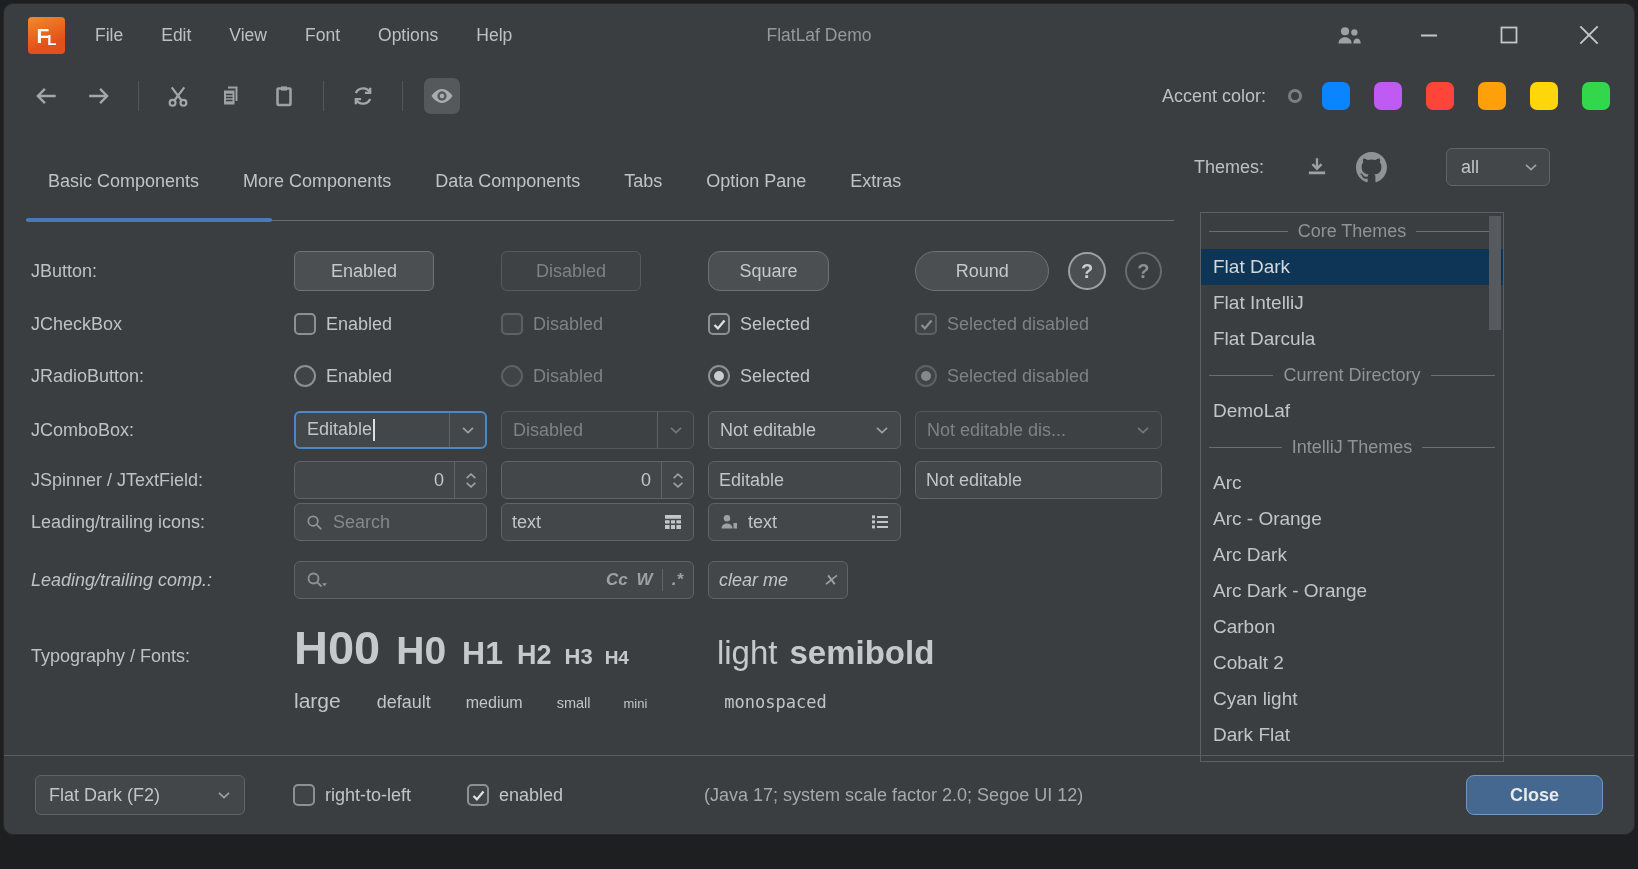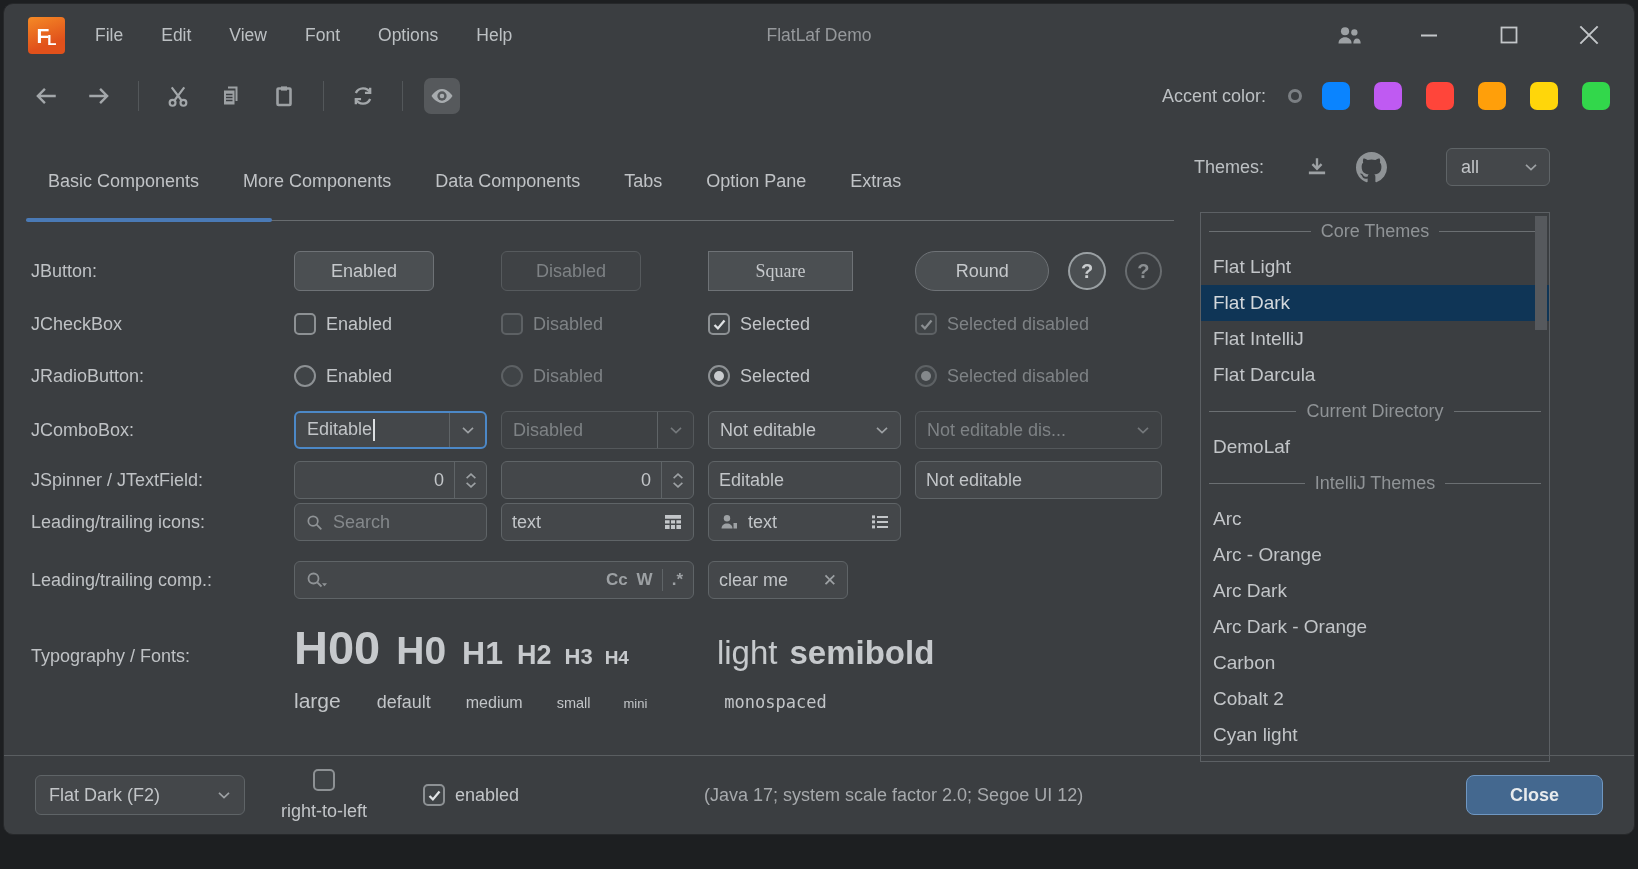--- a/index.html
+++ b/index.html
@@ -44,45 +44,45 @@
   .tab-active-bar { position:absolute; left:22px; top:69px; width:246px; height:4px; border-radius:2px; }
 
   .themes-header { position:absolute; top:127px; left:1190px; width:356px; height:72px; display:flex; align-items:center; }
   .themes-label { font-size:18px; color:#bcc0c3; }
   .icon-btn { width:34px; height:34px; display:flex; align-items:center; justify-content:center; }
   .all-combo { margin-left:auto; width:104px; height:38px; border:1px solid #5f6467; border-radius:6px; background:#44474a;
     display:flex; align-items:center; padding:0 8px 0 14px; font-size:18px; color:#c2c5c8; }
   .all-combo svg { margin-left:auto; }
 
   
-  .theme-list { position:absolute; top:208px; left:1196px; width:350px; height:550px; border:1px solid #5c6064;
+  .theme-list { position:absolute; top:208px; left:1196px; width:304px; height:550px; border:1px solid #5c6064;
     background:#3b3e41; overflow:hidden; font-size:19px; }
   .tl-item { height:36px; line-height:36px; padding-left:12px; color:#c2c5c8; white-space:nowrap; }
   .tl-item.selected { color:#d3d8dc; }
   .tl-sep { height:36px; display:flex; align-items:center; color:#8f9396; font-size:18px; padding:0 8px; }
   .tl-sep::before, .tl-sep::after { content:""; flex:1; height:1px; background:#6b6f72; }
   .tl-sep::before { margin-right:10px; } .tl-sep::after { margin-left:10px; }
   .tl-scrollthumb { position:absolute; top:3px; right:2px; width:12px; height:114px; background:#56595d; }
 
   
   .content { position:absolute; top:220px; left:27px; width:1143px; }
   .crow { display:grid; grid-template-columns:249px 193px 193px 193px 247px; column-gap:14px; align-items:center; }
   .rowlabel { font-size:18px; color:#bfc2c5; }
   .r1 { height:40px; margin-top:27px; }
   .r2 { height:26px; margin-top:20px; }
   .r3 { height:26px; margin-top:26px; }
   .r4 { height:38px; margin-top:22px; }
   .r5 { height:38px; margin-top:12px; }
   .r6 { height:38px; margin-top:4px; }
-  .r7 { height:44px; margin-top:17px; }
+  .r7 { height:44px; margin-top:17px;font-style:italic; }
 
   .btn { height:40px; width:140px; background:#4b4f52; border:1px solid #6e7276; border-radius:6px;
     display:flex; align-items:center; justify-content:center; font-size:18px; color:#c6c9cc; }
   .btn.disabled { background:#3f4245; border-color:#565a5d; color:#7e8285; }
-  .btn.square { width:145px; border-radius:0;font-family:Liberation Serif, serif; }
+  .btn.square { width:121px; border-radius:12px; }
   .btn.round { width:137px; border-radius:20px; }
   .round-group { display:flex; align-items:center; gap:19px; }
   .help-btn { width:38px; height:38px; border-radius:50%; border:2px solid #9aa0a3; background:#4b4f52;
     display:flex; align-items:center; justify-content:center; font-size:20px; font-weight:bold; color:#c9ccce; }
   .help-btn.disabled { border-color:#686c6f; background:transparent; color:#8b8f92; }
 
   .cb, .rb { display:flex; align-items:center; gap:10px; font-size:18px; color:#c2c5c8; }
   .cb.dim, .rb.dim { color:#7e8285; }
   .cb-box { width:22px; height:22px; border:2px solid #8d9194; border-radius:5px; background:#404447;
     display:flex; align-items:center; justify-content:center; flex:none; }
@@ -125,21 +125,21 @@
   .sz-large{font-size:21px;} .sz-default{font-size:18px;margin-left:17px;} .sz-medium{font-size:16px;margin-left:16px;}
   .sz-small{font-size:14.5px;margin-left:15px;} .sz-mini{font-size:13px;margin-left:14px;}
   .sz-mono{font-size:17px;margin-left:58px;font-family:"DejaVu Sans Mono",monospace;}
 
   
   .bottombar { position:absolute; left:0; right:0; bottom:0; height:79px; border-top:1px solid #5a5e61;
     display:flex; align-items:center; padding:0 31px; }
   .bb-combo { width:210px; height:40px; background:#44474a; border:1px solid #5f6467; border-radius:6px;
     display:flex; align-items:center; padding:0 10px 0 13px; font-size:18px; color:#c2c5c8; }
   .bb-combo svg { margin-left:auto; }
-  .bb-cb1 { margin-left:36px;flex-direction:column; } .bb-cb2 { margin-left:56px; }
+  .bb-cb1 { margin-left:48px; } .bb-cb2 { margin-left:56px; }
   .bb-info { position:absolute; left:700px; font-size:18px; color:#a6a9ac; }
   .close-btn { position:absolute; right:31px; width:137px; height:40px; border-radius:8px;
     border:1px solid #6f97c2; display:flex; align-items:center; justify-content:center;
     font-size:18px; font-weight:bold; color:#e8ebed; }
   svg { display:block; }
 </style>
 </head>
 <body>
 
 <div class="window">
@@ -281,21 +281,20 @@
     <div class="all-combo">
       <span>all</span>
       <svg width="20" height="20" viewBox="0 0 24 24" fill="none" stroke="#9da1a4" stroke-width="2">
           <path d="M6 9.5l6 5.5 6-5.5"></path>
         </svg>
     </div>
   </div>
 
   <div class="theme-list">
     <div class="tl-sep">Core Themes</div>
-    <div class="tl-item">Flat Light</div>
     <div class="tl-item selected" style="background-color: rgb(15, 53, 86);">Flat Dark</div>
     <div class="tl-item">Flat IntelliJ</div>
     <div class="tl-item">Flat Darcula</div>
     <div class="tl-sep">Current Directory</div>
     <div class="tl-item">DemoLaf</div>
     <div class="tl-sep">IntelliJ Themes</div>
     <div class="tl-item">Arc</div>
     <div class="tl-item">Arc - Orange</div>
     <div class="tl-item">Arc Dark</div>
     <div class="tl-item">Arc Dark - Orange</div>

